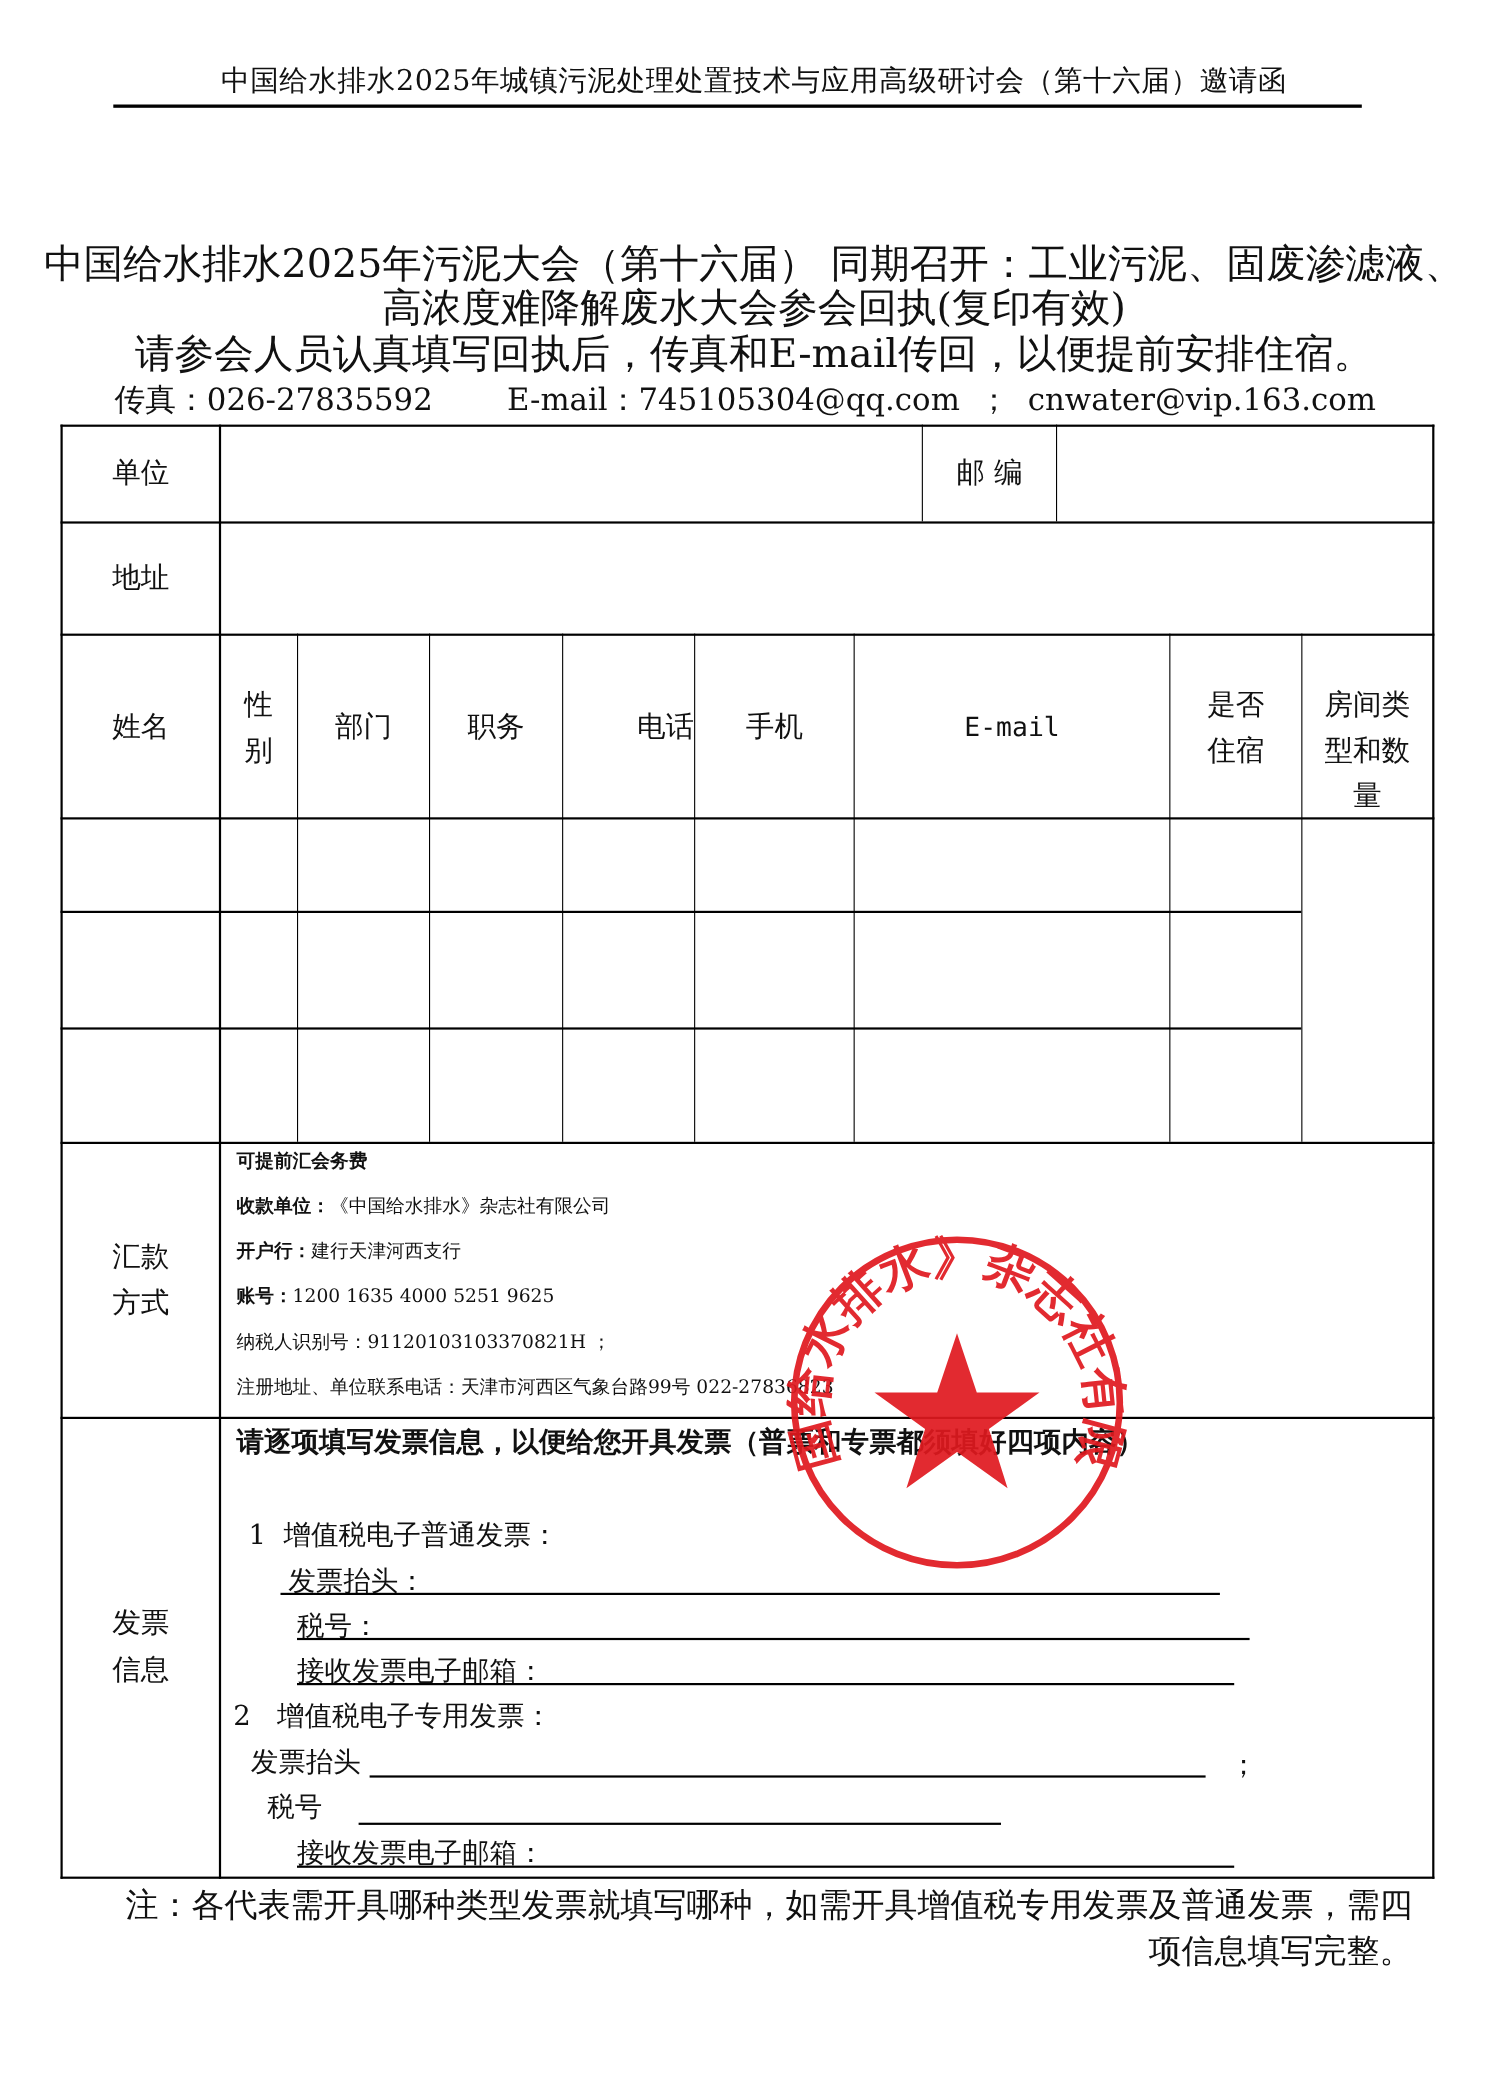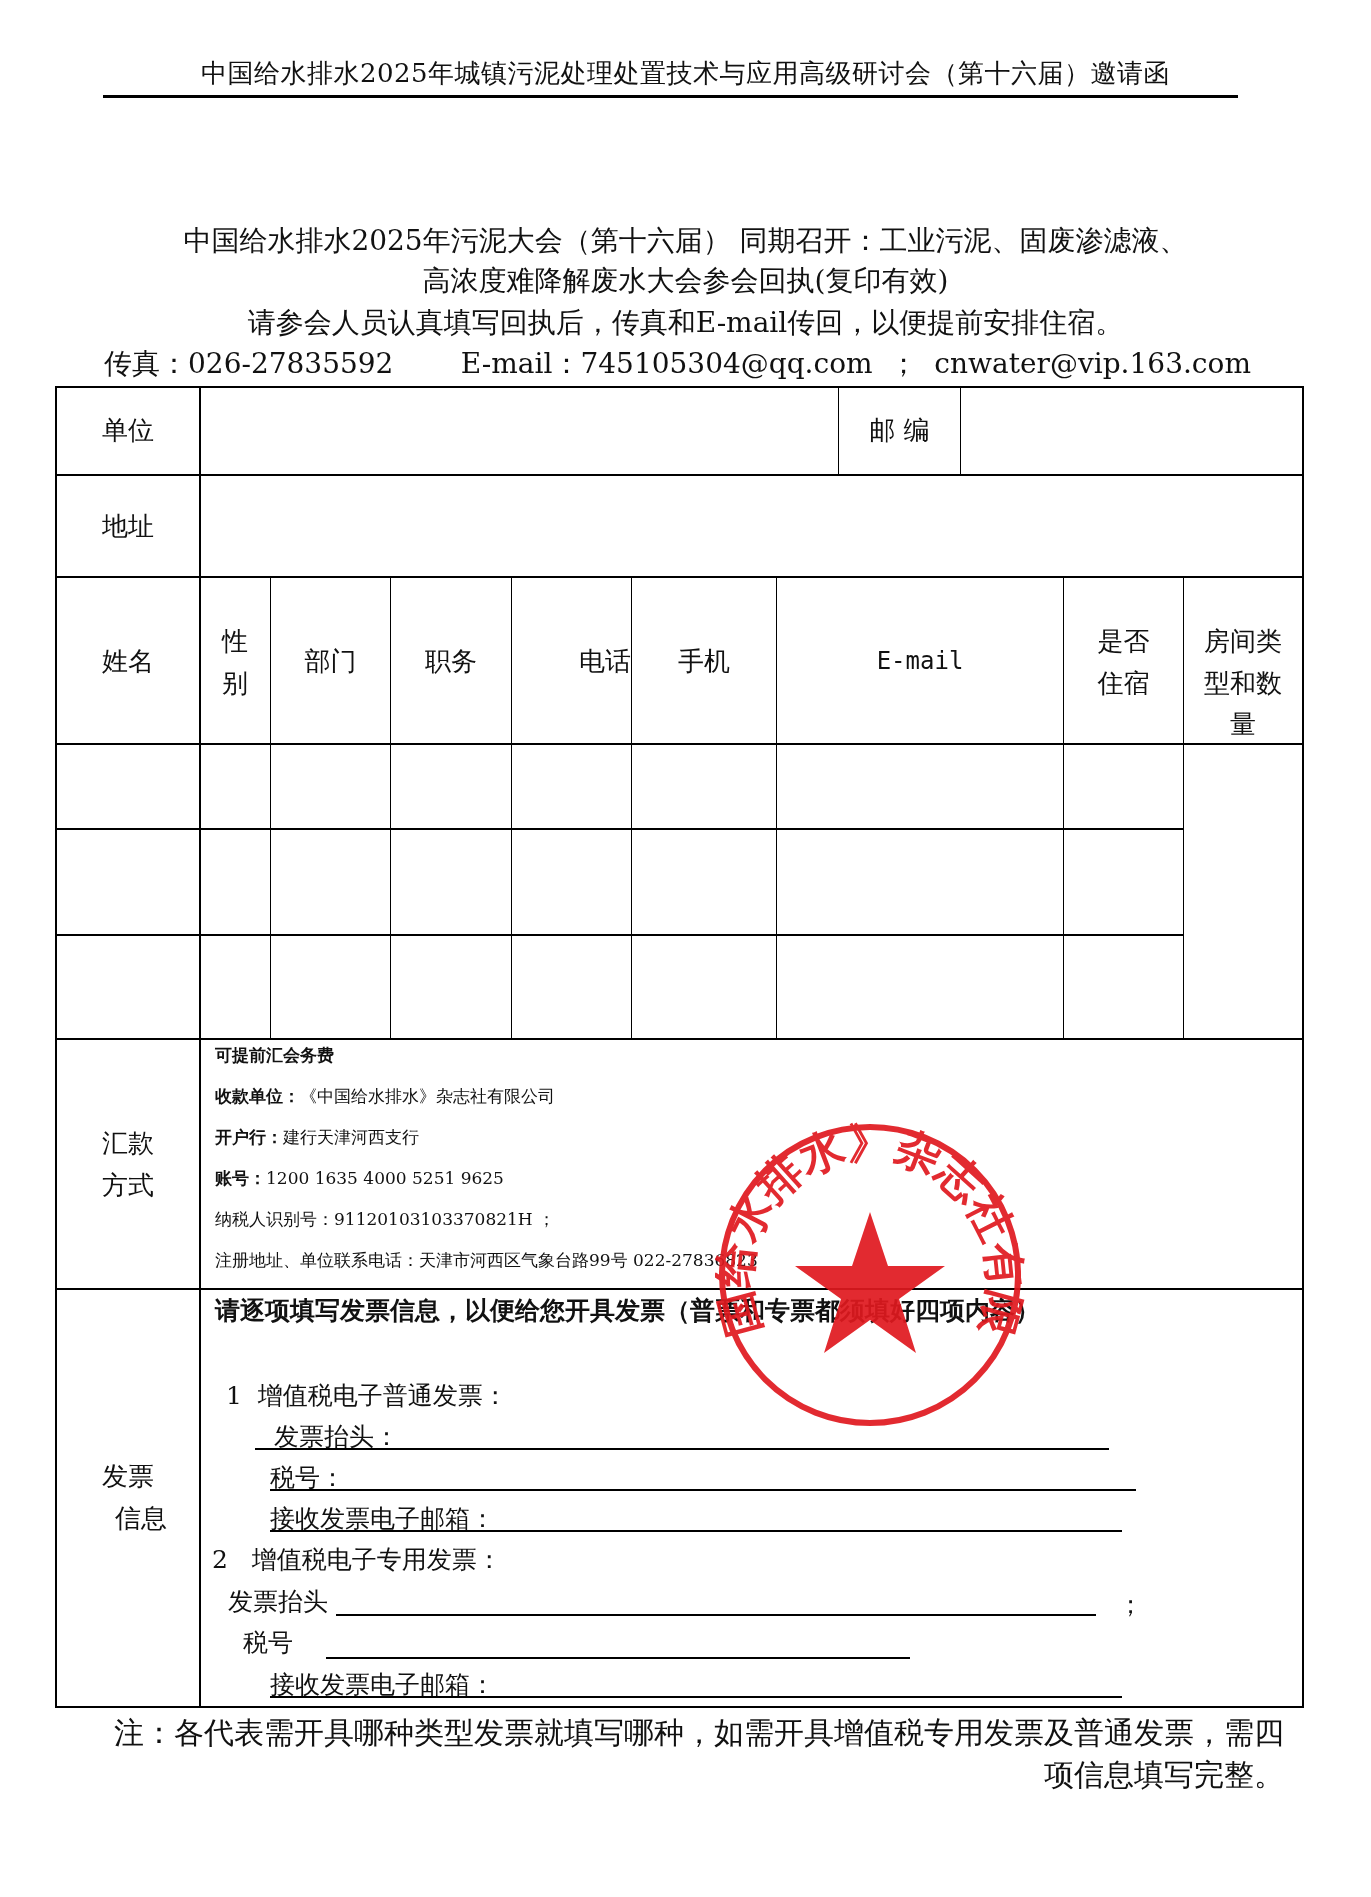--- a/index.html
+++ b/index.html
@@ -1,21 +1,21 @@
 <!DOCTYPE html>
 <html><head>
 <meta charset="utf-8">
 <style>
   html, body { margin: 0; padding: 0; background: #ffffff; }
   body { width: 1371px; height: 1897px; position: relative; overflow: hidden;
          font-family: "DejaVu Serif", "Liberation Serif", serif; color: #111; }
   .abs { position: absolute; }
   .header-title { left: 0; width: 1371px; top: 56px; text-align: center; font-size: 26px; letter-spacing: 0.5px; }
   .header-rule { left: 103px; width: 1135px; top: 95px; height: 3px; background: #000; }
-  .t-line { left: 0; width: 1371px; text-align: center; font-size: 28px; line-height: 38px; }
+  .t-line { left: 0; width: 1371px; text-align: center; font-size: 36px; line-height: 38px; }
   .fax-line { left: 104px; top: 345px; font-size: 28px; white-space: pre; font-family: "DejaVu Sans Mono", "Liberation Mono", monospace; }
   .fax-line span { font-family: "DejaVu Serif", serif; }
 
   .hl { position: absolute; background: #000; height: 2px; }
   .vl { position: absolute; background: #000; width: 1px; }
   .vlb { position: absolute; background: #000; width: 2px; }
   .cell-label { position: absolute; text-align: center; font-size: 26px; line-height: 42px; }
   .cell-field { position: absolute; }
   .pay-line { position: absolute; left: 215px; font-size: 17px; white-space: pre; }
   .pay-line b { font-weight: bold; }
@@ -122,26 +122,26 @@
   <div class="cell-label" style="left:57px;width:142px;top:1164px;">方式</div>
 
   <div class="pay-line" style="top:1044px;"><b>可提前汇会务费</b></div>
   <div class="pay-line" style="top:1085px;"><b>收款单位：</b><span>《中国给水排水》杂志社有限公司</span></div>
   <div class="pay-line" style="top:1126px;"><b>开户行：</b><span>建行天津河西支行</span></div>
   <div class="pay-line" style="top:1167px;"><b>账号：</b><span>1200 1635 4000 5251 9625</span></div>
   <div class="pay-line" style="top:1208px;"><span>纳税人识别号：</span><span>91120103103370821H ；</span></div>
   <div class="pay-line" style="top:1249px;"><span>注册地址、单位联系电话：</span><span>天津市河西区气象台路99号 022-27836823</span></div>
 
   <div class="cell-label" style="left:57px;width:142px;top:1455px;">发票</div>
-  <div class="cell-label" style="left:70px;width:142px;top:1497px;">信息</div>
+  <div class="cell-label" style="left:57px;width:142px;top:1497px;">信息</div>
 
   <div class="inv-line" style="left:215px;top:1294px;font-weight:bold;">请逐项填写发票信息，以便给您开具发票（普票和专票都须填好四项内容）</div>
   <div class="inv-line" style="left:226px;top:1379px;text-align:center;">1  增值税电子普通发票：</div>
 
-  <div class="inv-line" style="left:274px;top:1420px;">发票抬头：</div>
+  <div class="inv-line" style="left:262px;top:1420px;">发票抬头：</div>
   <div class="uline" style="left:255px;width:854px;top:1448px;"></div>
 
   <div class="inv-line" style="left:270px;top:1461px;">税号：</div>
   <div class="uline" style="left:270px;width:866px;top:1489px;"></div>
 
   <div class="inv-line" style="left:270px;top:1502px;">接收发票电子邮箱：</div>
   <div class="uline" style="left:270px;width:852px;top:1530px;"></div>
 
   <div class="inv-line" style="left:212px;top:1543px;">2   增值税电子专用发票：</div>
 

